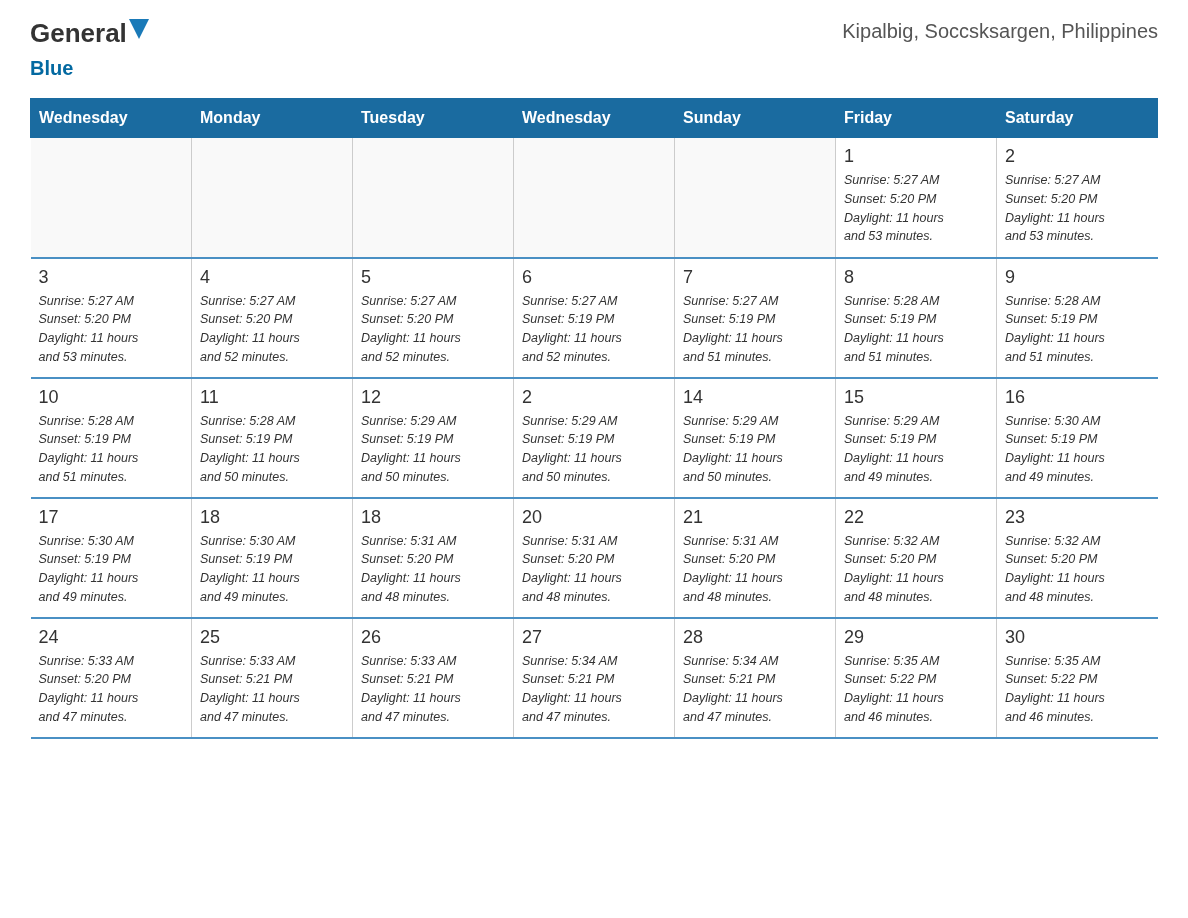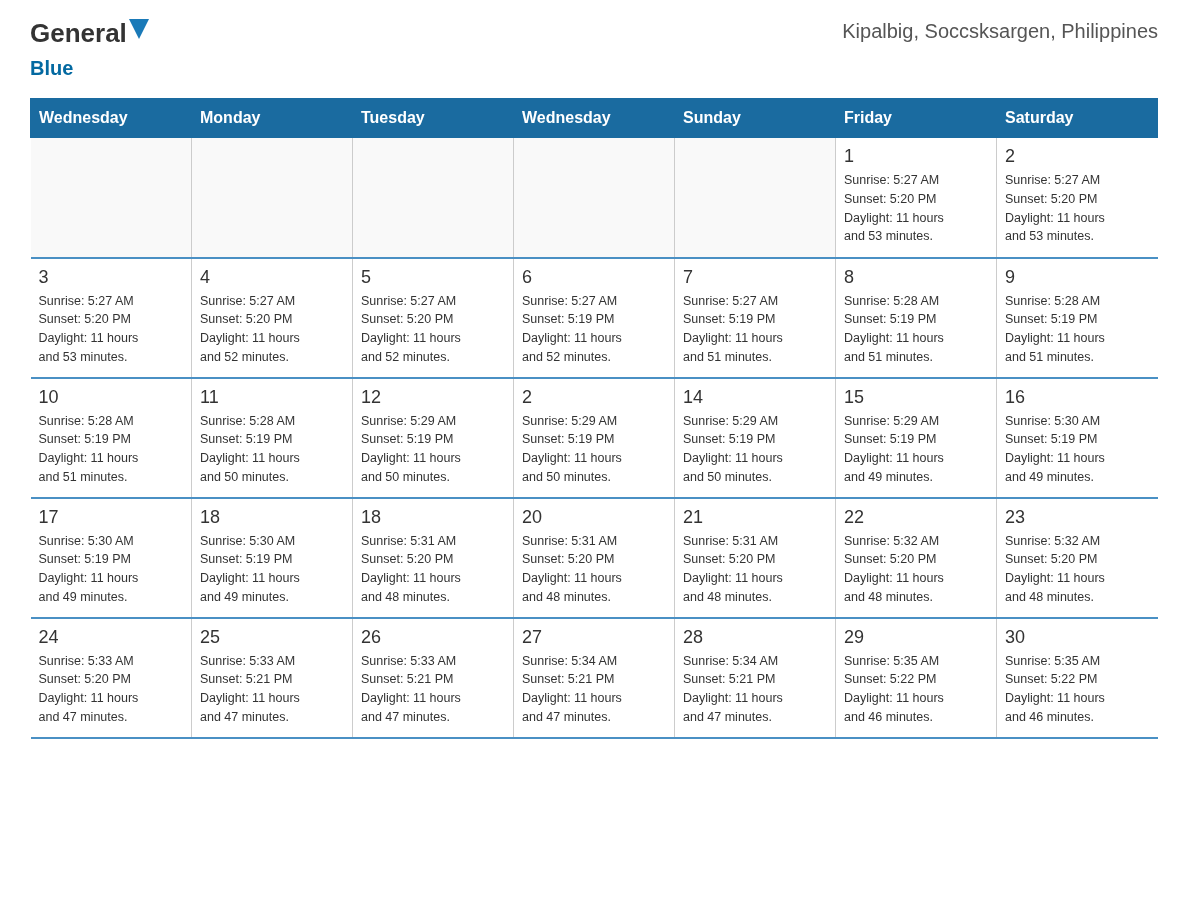--- a/index.html
+++ b/index.html
@@ -83,20 +83,21 @@
       font-size: 18px;
       font-weight: normal;
       color: #333;
       display: block;
       margin-bottom: 4px;
     }
     .day-info {
       font-size: 12.5px;
       color: #333;
       line-height: 1.5;
+      font-style: italic;
     }
     .empty-cell {
       background: #f9f9f9;
     }
   </style>
 </head>
 <body>
 
 <div class="header">
   <div class="logo">

